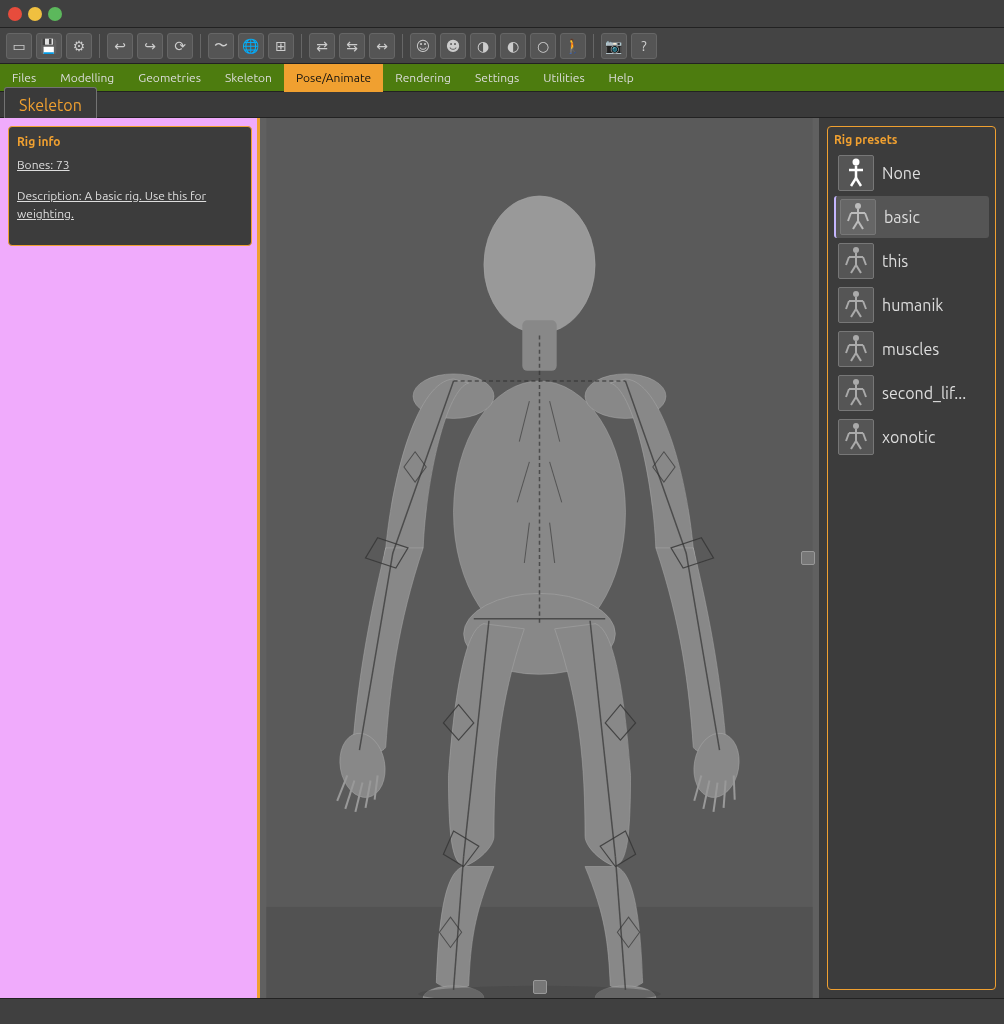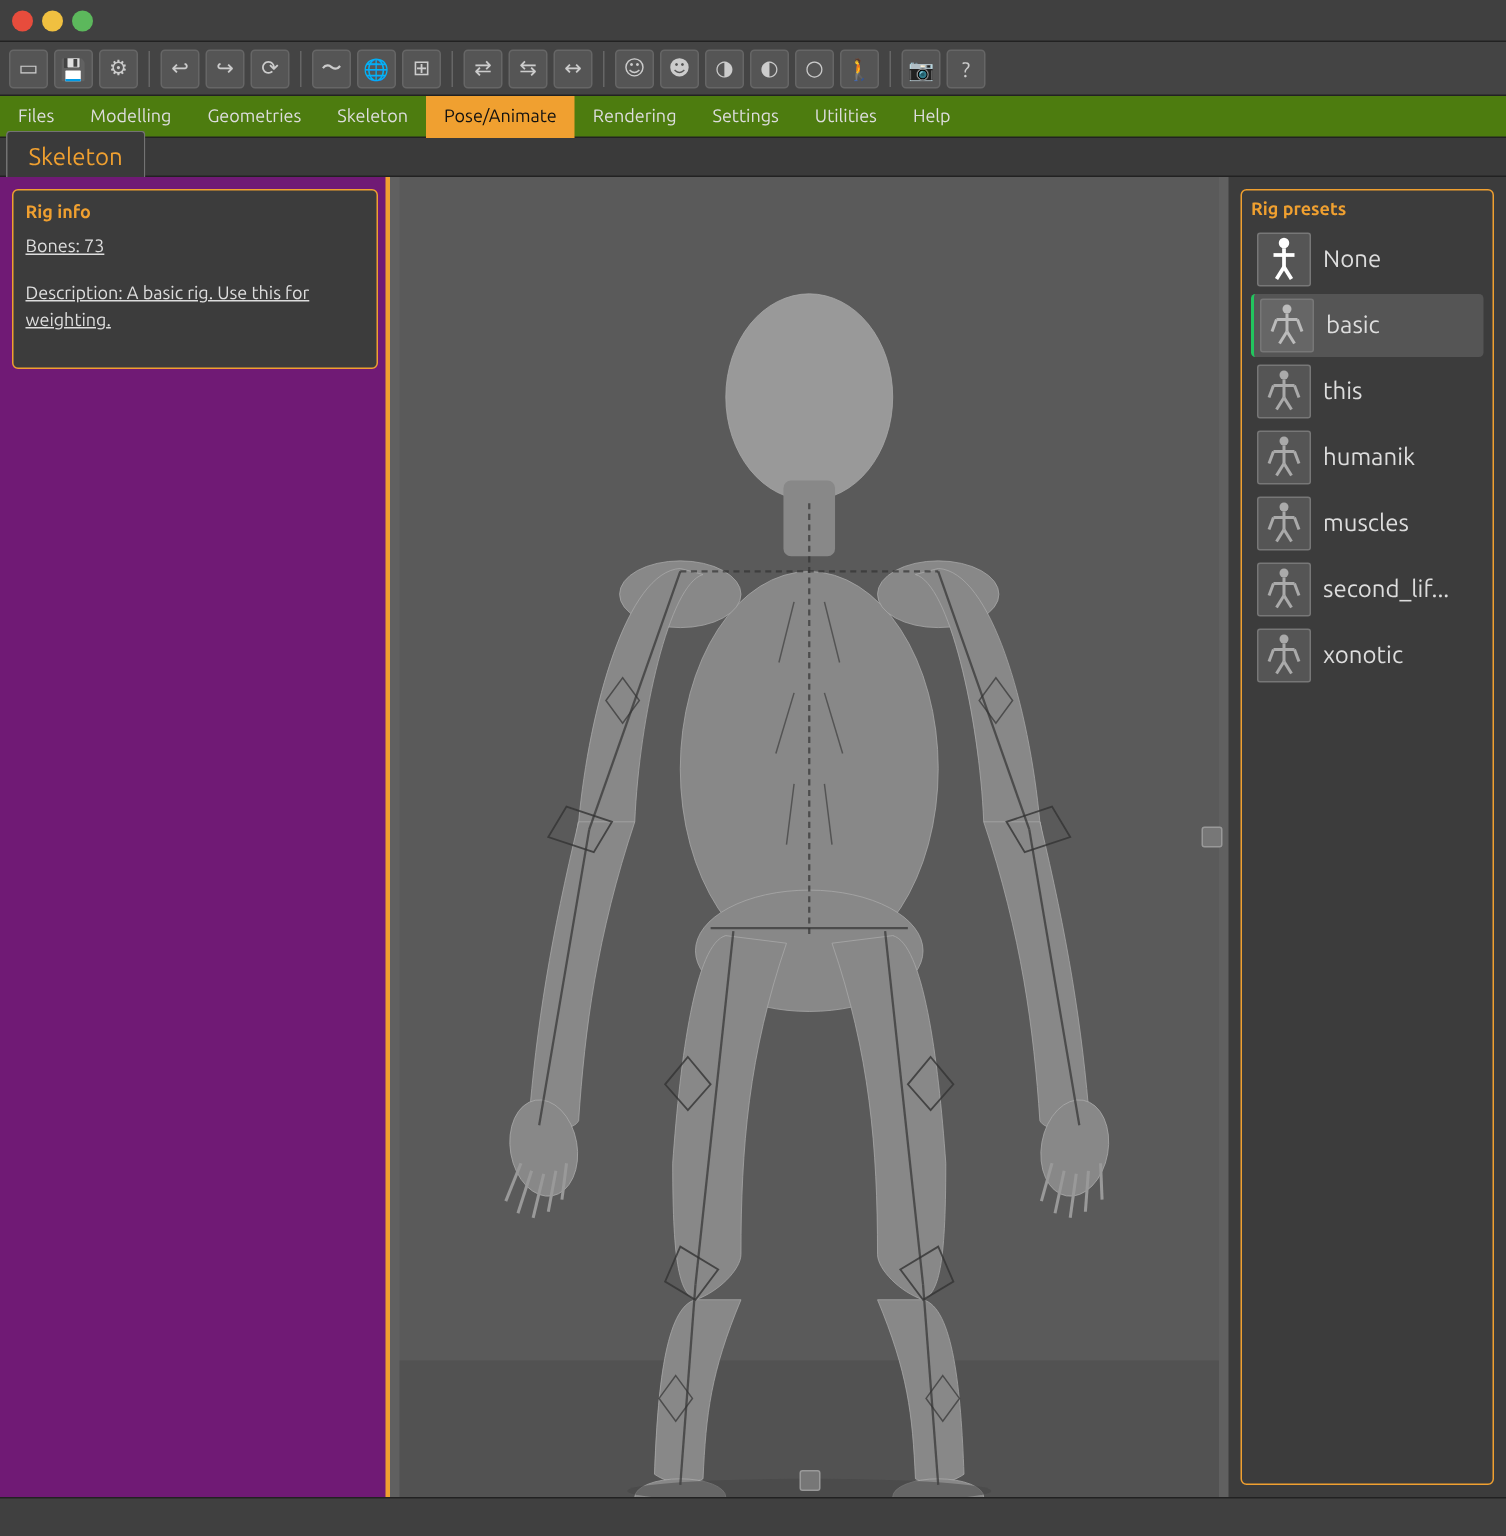--- a/index.html
+++ b/index.html
@@ -109,21 +109,21 @@
     #content {
       display: flex;
       height: calc(1024px - 28px - 36px - 28px - 26px - 26px);
       position: relative;
     }
 
     
     #left-panel {
       width: 260px;
       min-width: 260px;
-      background: #701a75;
+      background: #f0abfc;
       padding: 8px;
       display: flex;
       flex-direction: column;
       gap: 8px;
       position: relative;
     }
 
     
     #rig-info-box {
       border: 1px solid #f0a030;
@@ -453,21 +453,21 @@
             <circle cx="12" cy="4" r="3.5" fill="white"></circle>
             <line x1="12" y1="7.5" x2="12" y2="20" stroke="white" stroke-width="2.5"></line>
             <line x1="5" y1="12" x2="19" y2="12" stroke="white" stroke-width="2.5"></line>
             <line x1="12" y1="20" x2="7" y2="28" stroke="white" stroke-width="2.5"></line>
             <line x1="12" y1="20" x2="17" y2="28" stroke="white" stroke-width="2.5"></line>
           </svg>
         </div>
         <span class="preset-label">None</span>
       </div>
 
-      <div class="preset-item selected" style="background:#555; border-left: 2px solid #22c55e;">
+      <div class="preset-item selected" style="background:#555; border-left: 2px solid #c4b5fd;">
         <div class="preset-thumb" style="background:#666;">
           <svg viewBox="0 0 24 30" fill="#bbb" xmlns="http://www.w3.org/2000/svg">
             <circle cx="12" cy="4" r="3" fill="#bbb"></circle>
             <line x1="12" y1="7" x2="12" y2="19" stroke="#bbb" stroke-width="2"></line>
             <line x1="5" y1="11" x2="19" y2="11" stroke="#bbb" stroke-width="2"></line>
             <line x1="12" y1="19" x2="7" y2="27" stroke="#bbb" stroke-width="2"></line>
             <line x1="12" y1="19" x2="17" y2="27" stroke="#bbb" stroke-width="2"></line>
             <line x1="5" y1="11" x2="2" y2="19" stroke="#bbb" stroke-width="2"></line>
             <line x1="19" y1="11" x2="22" y2="19" stroke="#bbb" stroke-width="2"></line>
           </svg>

